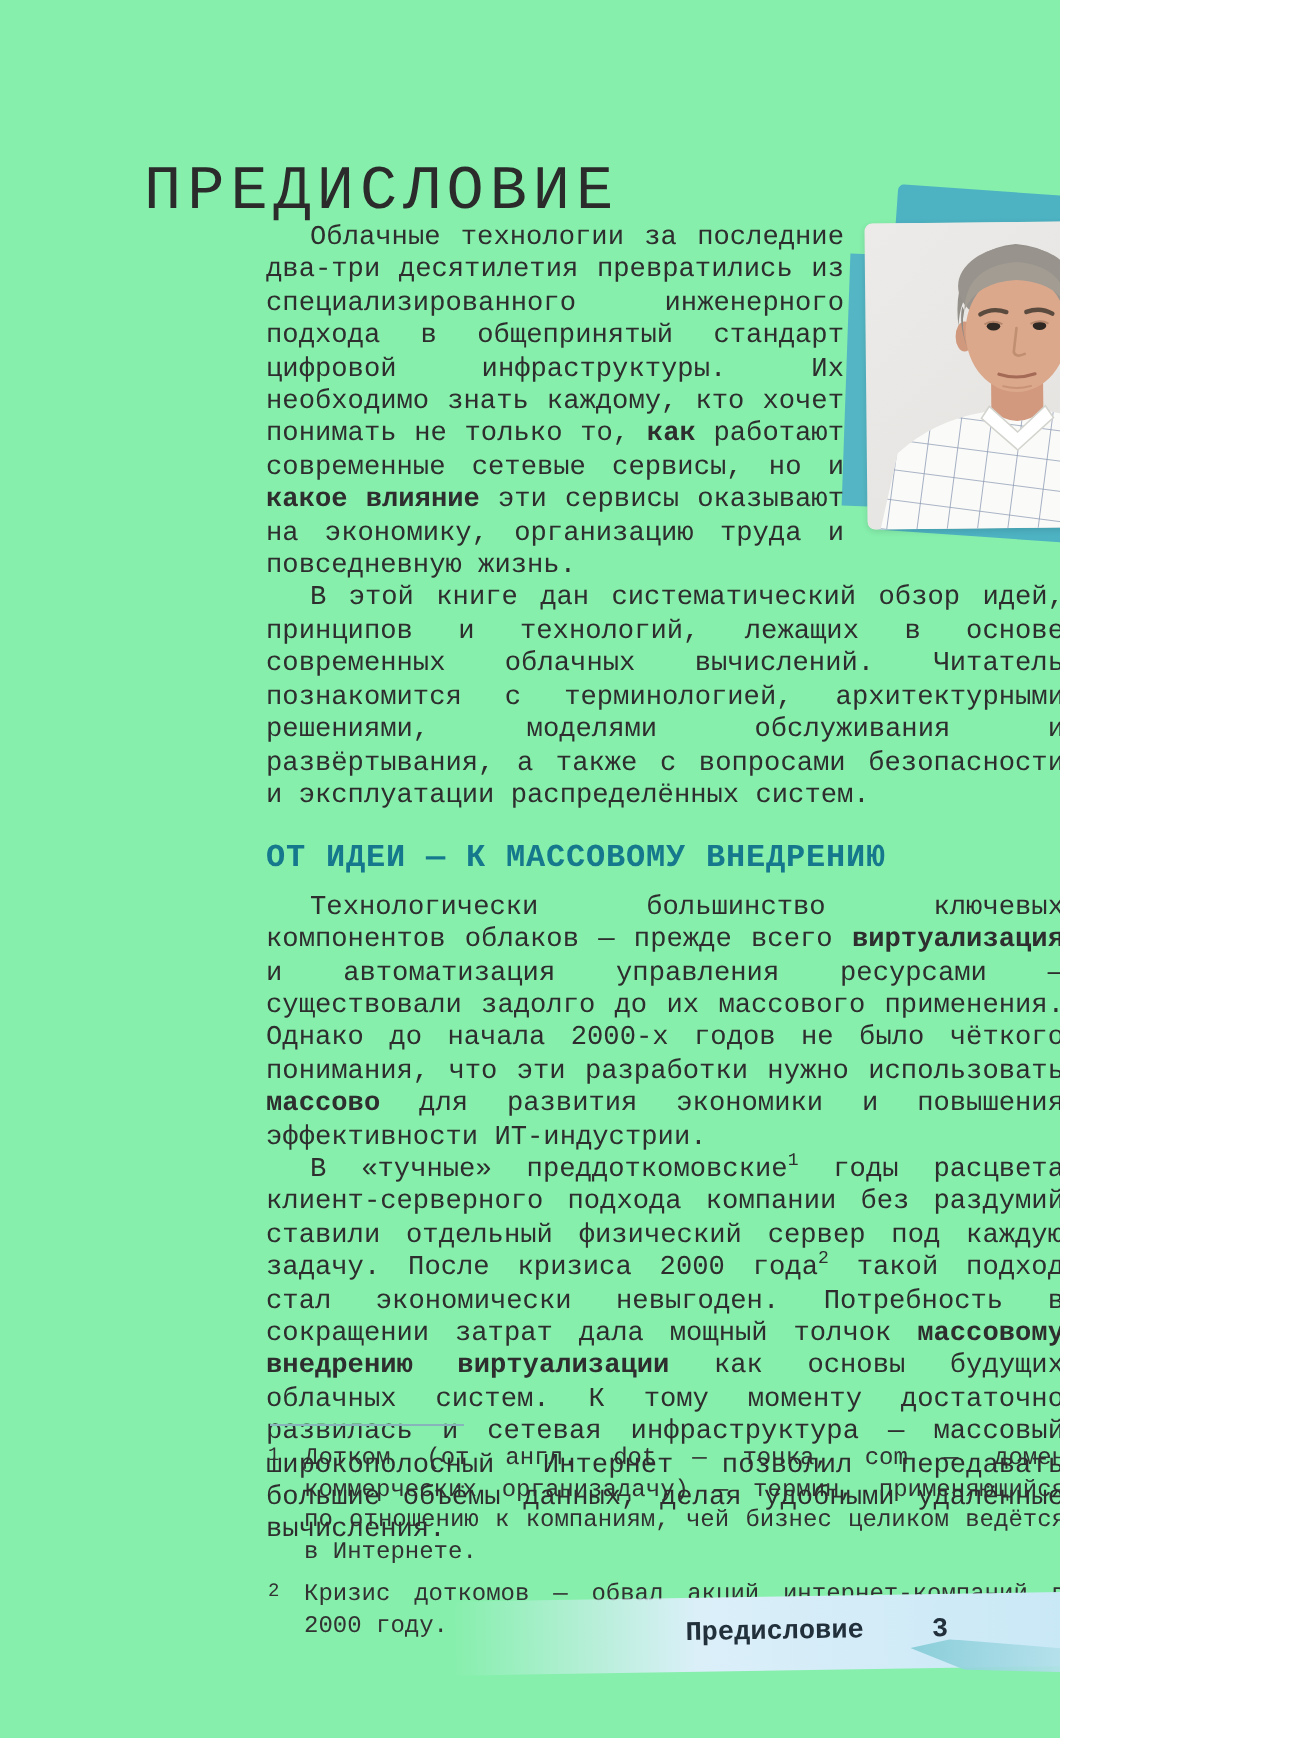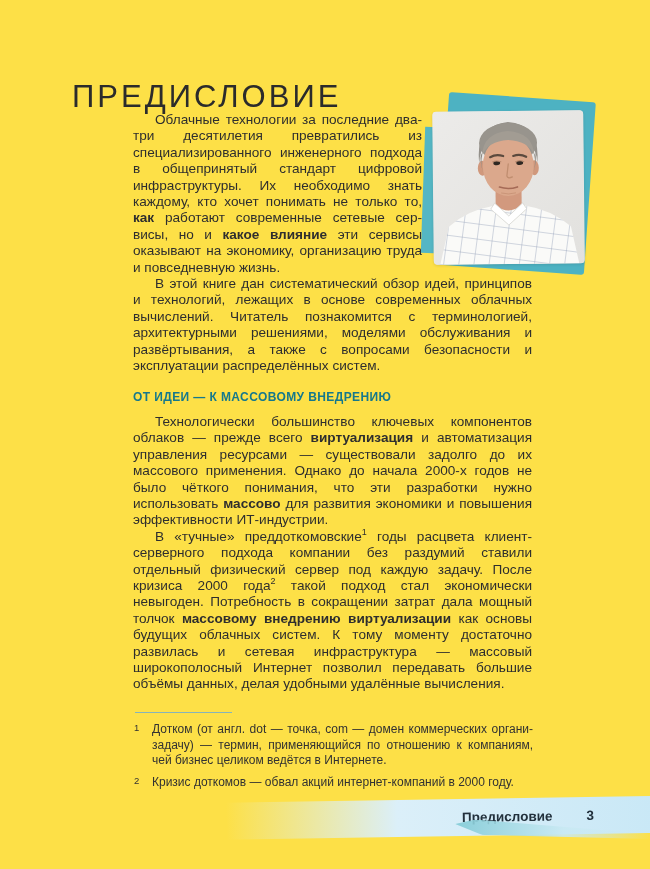--- a/index.html
+++ b/index.html
@@ -1,18 +1,18 @@
 <!DOCTYPE html>
 <html lang="ru"><head>
 <meta charset="utf-8">
 <style>
   html,body{margin:0;padding:0;background:#ffffff;}
   .page{
-    position:relative;width:650px;height:869px;background:#fde047;overflow:hidden;
-    font-family:Liberation Sans, sans-serif;color:#2e2e2e;
+    position:relative;width:530px;height:869px;background:#86efac;overflow:hidden;
+    font-family:Liberation Mono, monospace;color:#2e2e2e;
   }
   
   .page-title{
     position:absolute;left:72px;top:58px;
     font-size:31px;font-weight:400;letter-spacing:3px;color:#2b2b2b;
   }
   
   .photo-accent-left{
     position:absolute;left:423px;top:127px;width:13px;height:126px;
     background:#54b6c4;transform:rotate(2deg);
@@ -29,21 +29,21 @@
   .photo svg{display:block;width:100%;height:100%;}
   
   .content{
     position:absolute;left:133px;top:112px;width:399px;
     font-size:13.6px;line-height:16.4px;text-align:justify;
   }
   .content p{margin:0;text-indent:22px;}
   .p-narrow{width:289px;}
   .section-heading{
     margin:14px 0 9px 0;
-    font-size:12px;font-weight:700;color:#15788c;letter-spacing:0.4px;
+    font-size:16px;font-weight:700;color:#15788c;letter-spacing:0.4px;
     text-align:left;
   }
   b{font-weight:700;}
   sup{font-size:9px;line-height:0;}
   
   .footnotes{position:absolute;left:133px;top:712px;width:400px;}
   .footnote-rule{width:97px;border:none;border-top:1px solid #86b4ba;margin:0 0 9px 2px;}
   .footnote{
     position:relative;padding-left:19px;margin-bottom:6px;
     font-size:12px;line-height:15.5px;text-align:justify;color:#323232;

